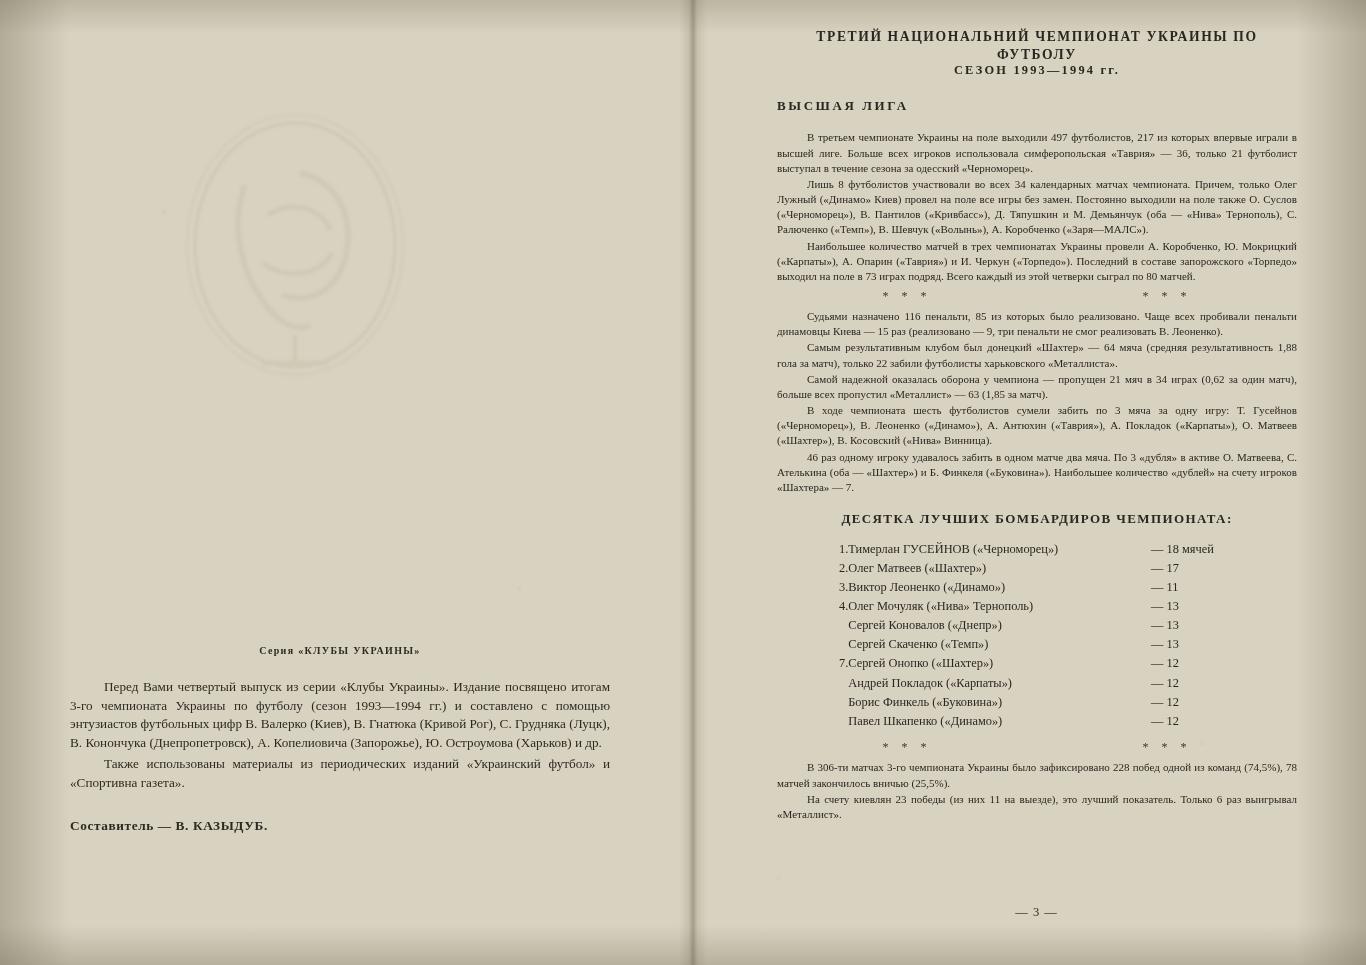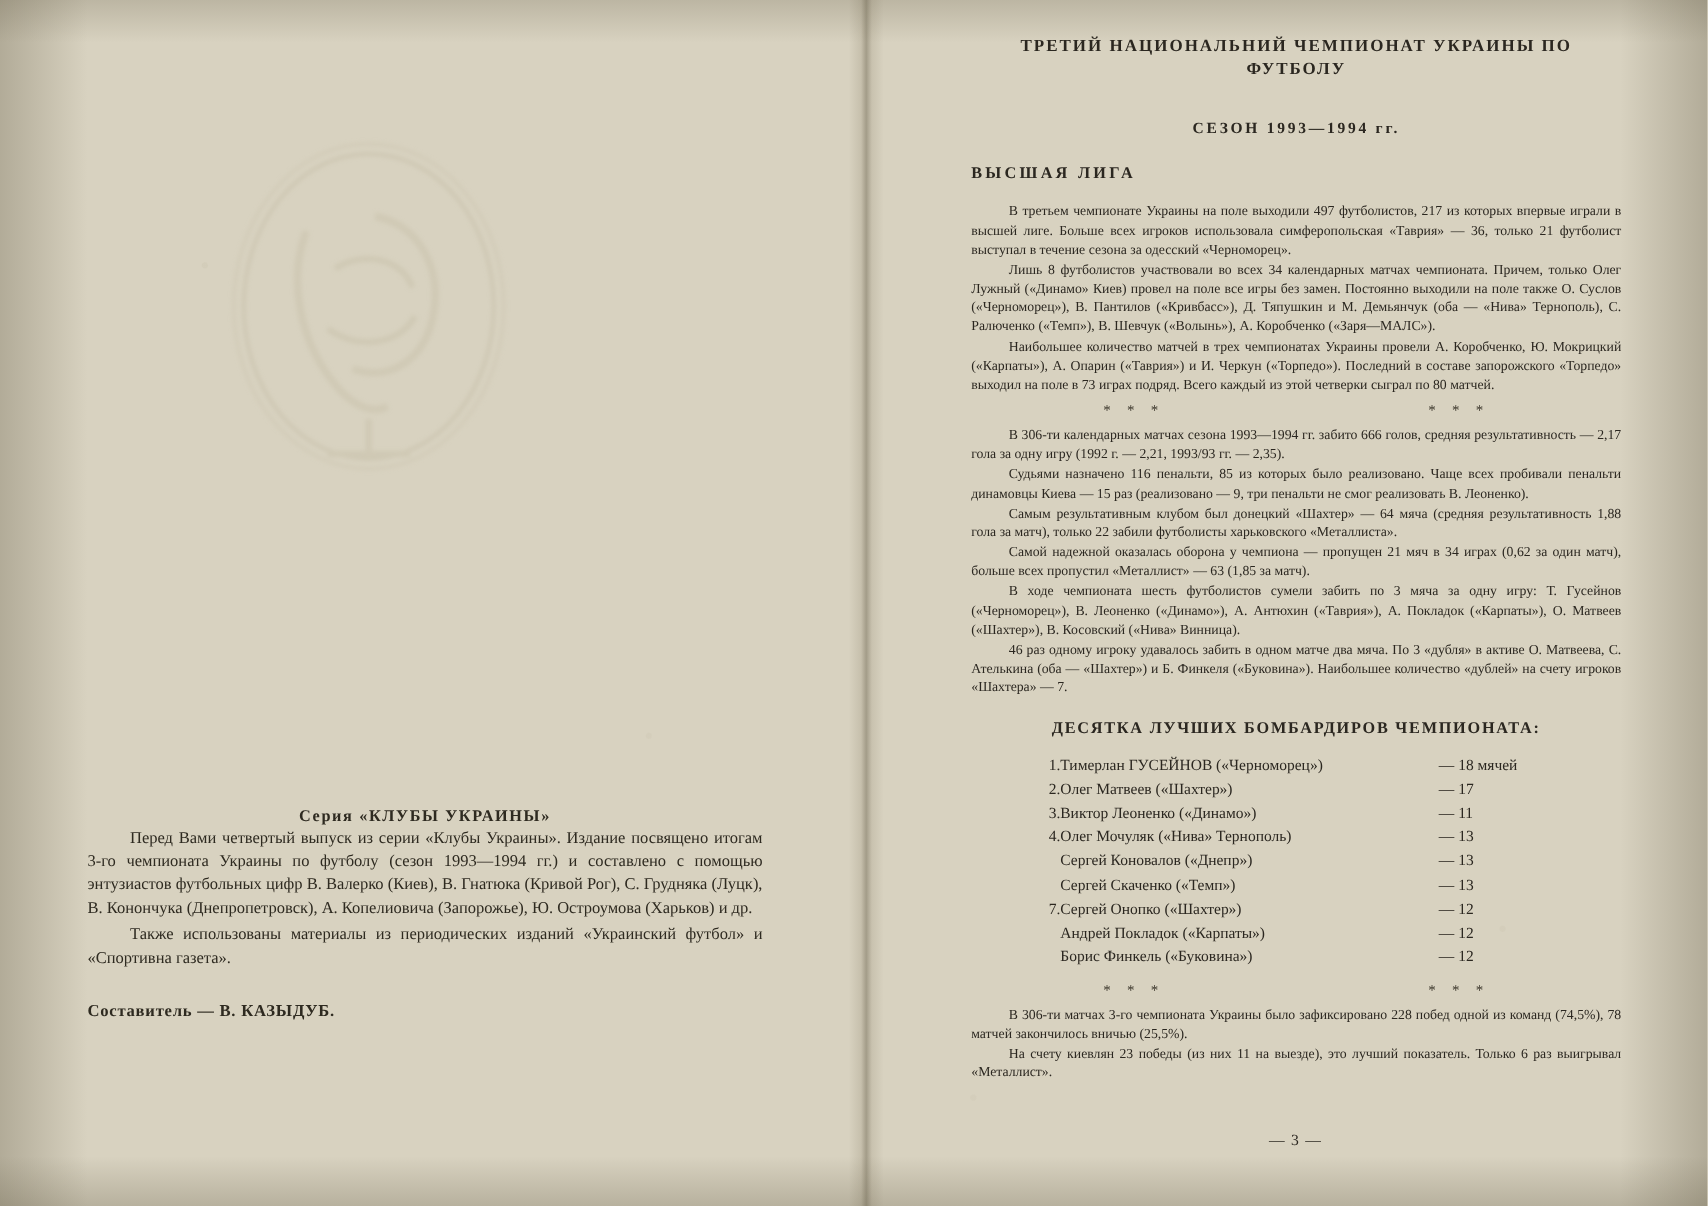--- a/index.html
+++ b/index.html
@@ -87,23 +87,24 @@
   }
   .left-text {
     position: absolute;
     left: 70px;
     top: 645px;
     width: 540px;
     color: #2e2a20;
   }
   .series-title {
     text-align: center;
-    font-size: 13px;
+    font-size: 10px;
     font-weight: bold;
     letter-spacing: 1.3px;
+    margin-bottom: 22px;
   }
   .left-para {
     font-size: 13.2px;
     line-height: 1.42;
     text-align: justify;
     text-indent: 34px;
     margin: 0 0 2px 0;
   }
   .compiler {
     margin-top: 26px;
@@ -125,21 +126,21 @@
     position: absolute;
     left: 70px;
     top: 28px;
     width: 520px;
   }
   h1.head-main {
     font-size: 13.6px;
     font-weight: bold;
     letter-spacing: 1.6px;
     text-align: center;
-    margin: 0 0 32px 0;
+    margin: 0 0 0 0;
     line-height: 1.3;
   }
   .head-season {
     font-size: 12.4px;
     font-weight: bold;
     letter-spacing: 2.2px;
     text-align: center;
     margin: 0 0 20px 0;
   }
   .head-league {
@@ -239,21 +240,20 @@
 
       <p class="body-par">В третьем чемпионате Украины на поле выходили 497 футболистов, 217 из которых впервые играли в высшей лиге. Больше всех игроков использовала симферопольская «Таврия» — 36, только 21 футболист выступал в течение сезона за одесский «Черноморец».</p>
       <p class="body-par">Лишь 8 футболистов участвовали во всех 34 календарных матчах чемпионата. Причем, только Олег Лужный («Динамо» Киев) провел на поле все игры без замен. Постоянно выходили на поле также О. Суслов («Черноморец»), В. Пантилов («Кривбасс»), Д. Тяпушкин и М. Демьянчук (оба — «Нива» Тернополь), С. Ралюченко («Темп»), В. Шевчук («Волынь»), А. Коробченко («Заря—МАЛС»).</p>
       <p class="body-par">Наибольшее количество матчей в трех чемпионатах Украины провели А. Коробченко, Ю. Мокрицкий («Карпаты»), А. Опарин («Таврия») и И. Черкун («Торпедо»). Последний в составе запорожского «Торпедо» выходил на поле в 73 играх подряд. Всего каждый из этой четверки сыграл по 80 матчей.</p>
 
       <div class="stars">
         <span>* * *</span>
         <span>* * *</span>
       </div>
 
-      <p class="body-par">В 306-ти календарных матчах сезона 1993—1994 гг. забито 666 голов, средняя результативность — 2,17 гола за одну игру (1992 г. — 2,21, 1993/93 гг. — 2,35).</p>
       <p class="body-par">Судьями назначено 116 пенальти, 85 из которых было реализовано. Чаще всех пробивали пенальти динамовцы Киева — 15 раз (реализовано — 9, три пенальти не смог реализовать В. Леоненко).</p>
       <p class="body-par">Самым результативным клубом был донецкий «Шахтер» — 64 мяча (средняя результативность 1,88 гола за матч), только 22 забили футболисты харьковского «Металлиста».</p>
       <p class="body-par">Самой надежной оказалась оборона у чемпиона — пропущен 21 мяч в 34 играх (0,62 за один матч), больше всех пропустил «Металлист» — 63 (1,85 за матч).</p>
       <p class="body-par">В ходе чемпионата шесть футболистов сумели забить по 3 мяча за одну игру: Т. Гусейнов («Черноморец»), В. Леоненко («Динамо»), А. Антюхин («Таврия»), А. Покладок («Карпаты»), О. Матвеев («Шахтер»), В. Косовский («Нива» Винница).</p>
       <p class="body-par">46 раз одному игроку удавалось забить в одном матче два мяча. По 3 «дубля» в активе О. Матвеева, С. Ателькина (оба — «Шахтер») и Б. Финкеля («Буковина»). Наибольшее количество «дублей» на счету игроков «Шахтера» — 7.</p>
 
       <div class="scorers-title">ДЕСЯТКА  ЛУЧШИХ  БОМБАРДИРОВ  ЧЕМПИОНАТА:</div>
 
       <table class="scorers">
         <tbody>
@@ -293,20 +293,25 @@
             <td class="goals">— 12</td>
           </tr>
           <tr>
             <td class="rank"></td>
             <td class="pname">Андрей Покладок  («Карпаты»)</td>
             <td class="goals">— 12</td>
           </tr>
           <tr>
             <td class="rank"></td>
             <td class="pname">Борис Финкель  («Буковина»)</td>
+            <td class="goals">— 12</td>
+          </tr>
+          <tr>
+            <td class="rank"></td>
+            <td class="pname">Павел Шкапенко  («Динамо»)</td>
             <td class="goals">— 12</td>
           </tr>
         </tbody>
       </table>
 
       <div class="stars">
         <span>* * *</span>
         <span>* * *</span>
       </div>
 

